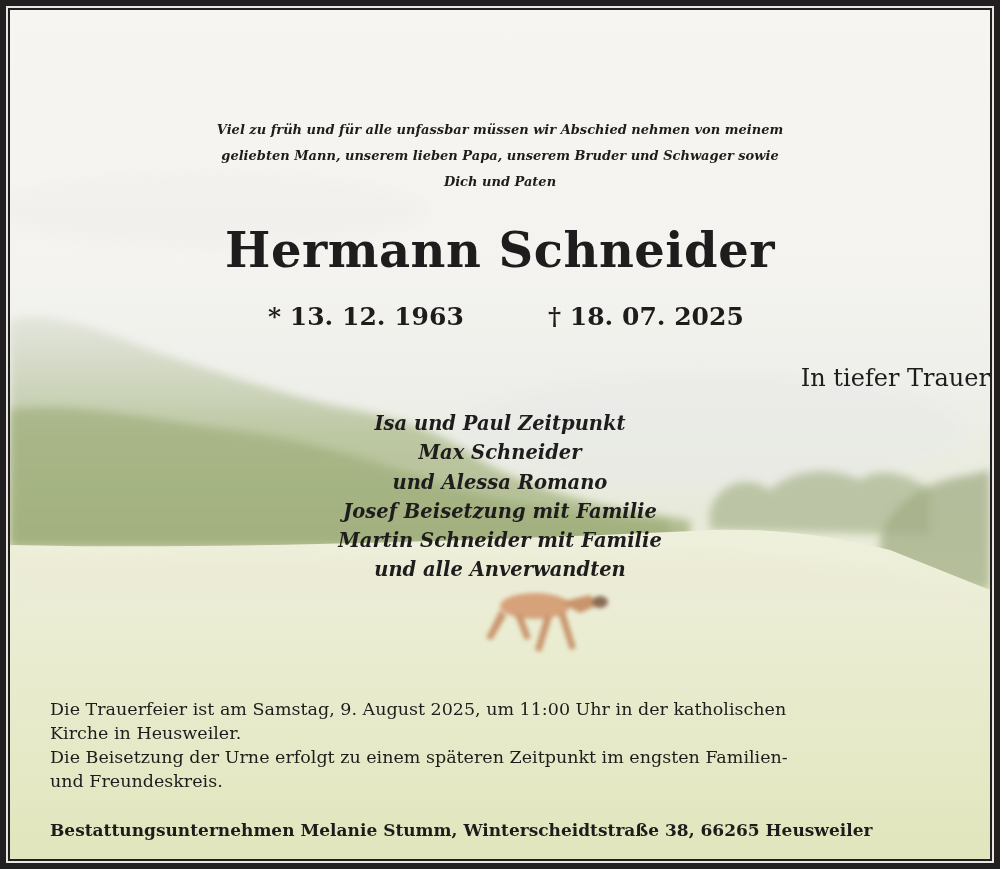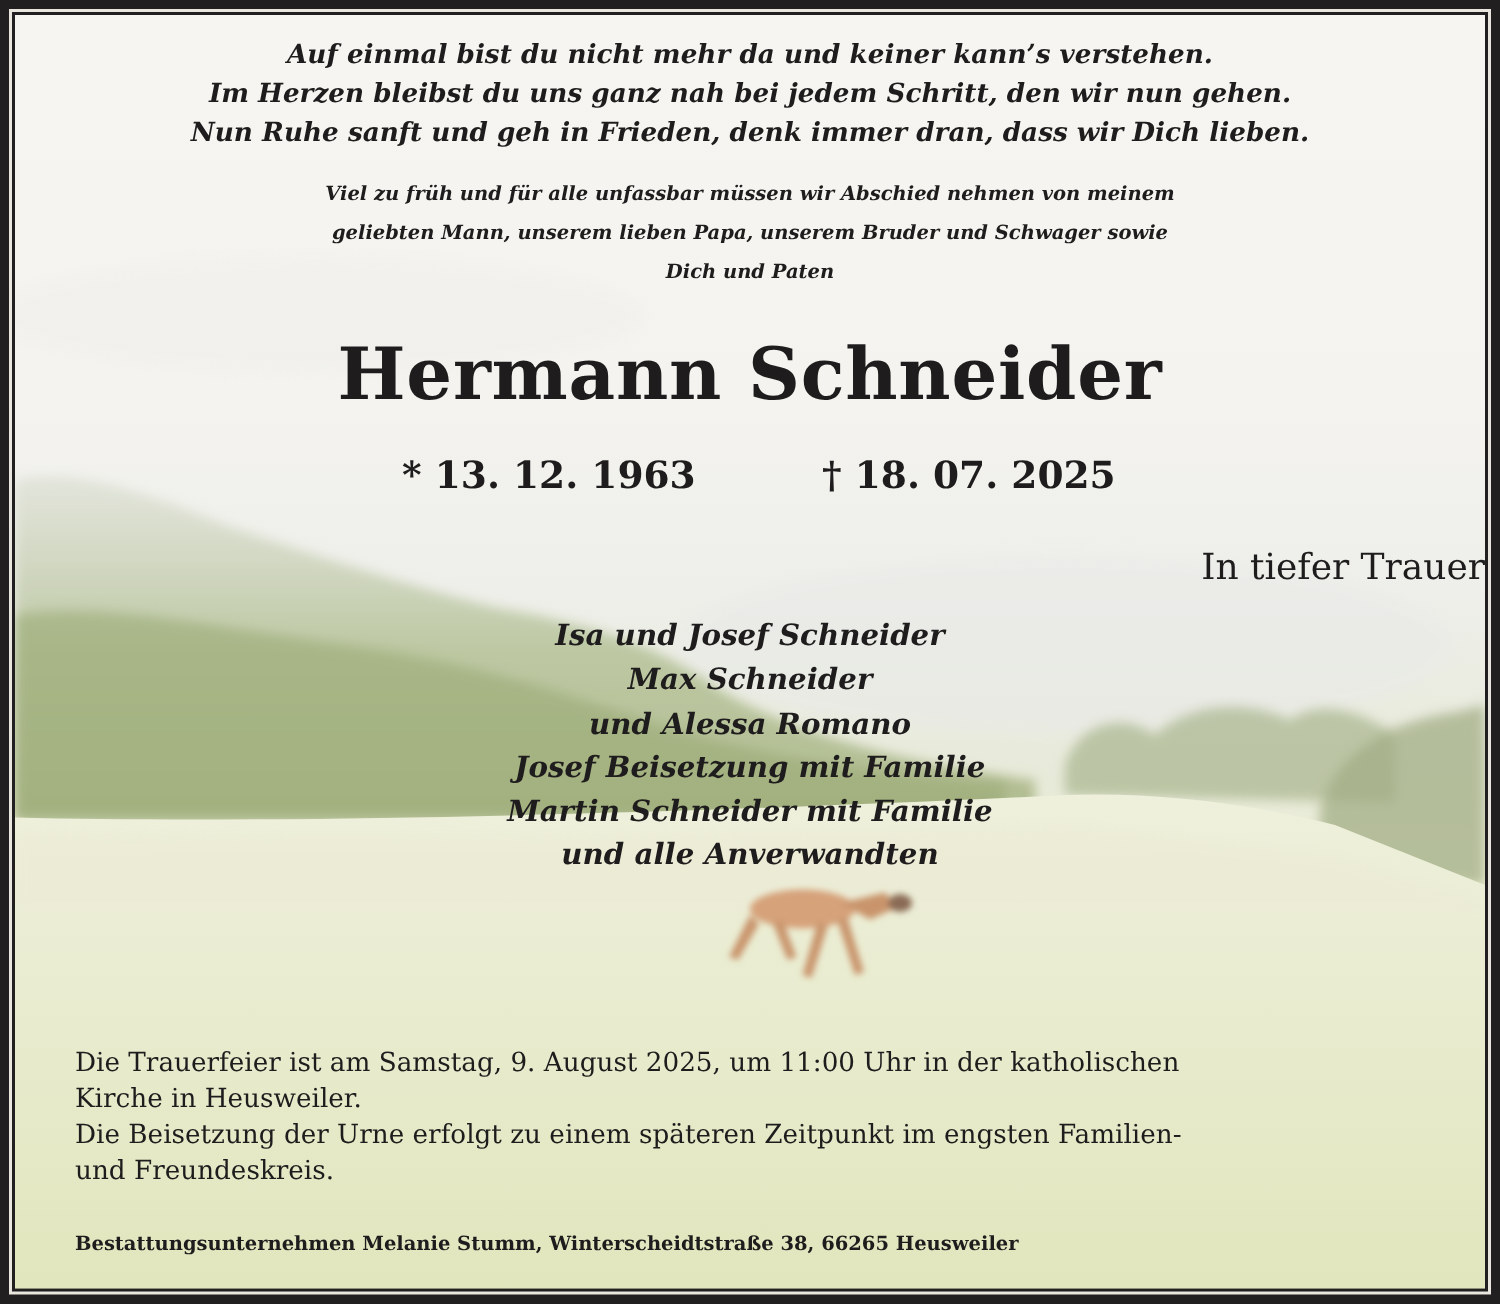--- a/index.html
+++ b/index.html
@@ -12,21 +12,21 @@
   .poem { position: absolute; left: 0; right: 0; top: 14px; font-style: italic; font-weight: bold; font-size: 17.5px; line-height: 26px; text-align: center; }
   .intro { position: absolute; left: 0; right: 0; top: 107px; font-style: italic; font-weight: bold; font-size: 13px; line-height: 26px; text-align: center; }
   .name { position: absolute; left: 0; right: 0; top: 212px; font-weight: bold; font-size: 48px; line-height: 56px; text-align: center; letter-spacing: 0.5px; }
   .dates { position: absolute; top: 292px; font-weight: bold; font-size: 25px; line-height: 30px; }
   .date-birth { left: 258px; }
   .date-death { left: 538px; }
   .mourning { position: absolute; left: 0; right: 0; top: 356px; font-weight: normal; font-size: 24px; line-height: 24px; text-align: right; }
   .mourners { position: absolute; left: 0; right: 0; top: 399px; font-style: italic; font-weight: bold; font-size: 19.5px; line-height: 29.3px; text-align: center; }
   .location { position: absolute; left: 40px; top: 642px; font-weight: bold; font-size: 18.5px; line-height: 24px; }
   .details { position: absolute; left: 40px; top: 687px; font-weight: normal; font-size: 17.5px; line-height: 24px; }
-  .undertaker { position: absolute; left: 40px; top: 809px; font-weight: bold; font-size: 13px; line-height: 22px; }
+  .undertaker { position: absolute; left: 40px; top: 809px; font-weight: bold; font-size: 17px; line-height: 22px; }
   .line { display: block; white-space: nowrap; }
 </style>
 </head>
 <body>
 
 <div class="frame-outer"></div>
 <div class="frame-inner">
 
   <svg class="scene" width="980" height="849" viewBox="0 0 980 849">
     <defs>
@@ -64,25 +64,20 @@
       <path d="M550,592 L580,585 L588,595 L570,603 Z" fill="#c9946c"></path>
       <ellipse cx="590" cy="592" rx="8" ry="6" fill="#8a6a55"></ellipse>
       <path d="M490,600 L476,628 L482,630 L496,606 Z" fill="#c9956d"></path>
       <path d="M505,605 L515,630 L521,628 L512,604 Z" fill="#c9956d"></path>
       <path d="M535,605 L525,640 L531,642 L542,607 Z" fill="#c9956d"></path>
       <path d="M548,603 L560,640 L566,638 L555,602 Z" fill="#c9956d"></path>
     </g>
   </svg>
 
   <div class="content">
-    <div class="poem">
-      <span class="line">Auf einmal bist du nicht mehr da und keiner kann’s verstehen.</span>
-      <span class="line">Im Herzen bleibst du uns ganz nah bei jedem Schritt, den wir nun gehen.</span>
-      <span class="line">Nun Ruhe sanft und geh in Frieden, denk immer dran, dass wir Dich lieben.</span>
-    </div>
 
     <div class="intro">
       <span class="line">Viel zu früh und für alle unfassbar müssen wir Abschied nehmen von meinem</span>
       <span class="line">geliebten Mann, unserem lieben Papa, unserem Bruder und Schwager sowie</span>
       <span class="line">Dich und Paten</span>
     </div>
 
     <div class="name">Hermann Schneider</div>
 
     <div class="dates date-birth">
@@ -90,21 +85,21 @@
       <span>13. 12. 1963</span>
     </div>
     <div class="dates date-death">
       <span>†</span>
       <span>18. 07. 2025</span>
     </div>
 
     <div class="mourning">In tiefer Trauer</div>
 
     <div class="mourners">
-      <span class="line">Isa und Josef Schneider</span>
+      <span class="line">Isa und Paul Zeitpunkt</span>
       <span class="line">Max Schneider</span>
       <span class="line">und Alessa Romano</span>
       <span class="line">Josef Beisetzung mit Familie</span>
       <span class="line">Martin Schneider mit Familie</span>
       <span class="line">und alle Anverwandten</span>
     </div>
 
 
     <div class="details">
       <span class="line">Die Trauerfeier ist am Samstag, 9. August 2025, um 11:00 Uhr in der katholischen</span>

